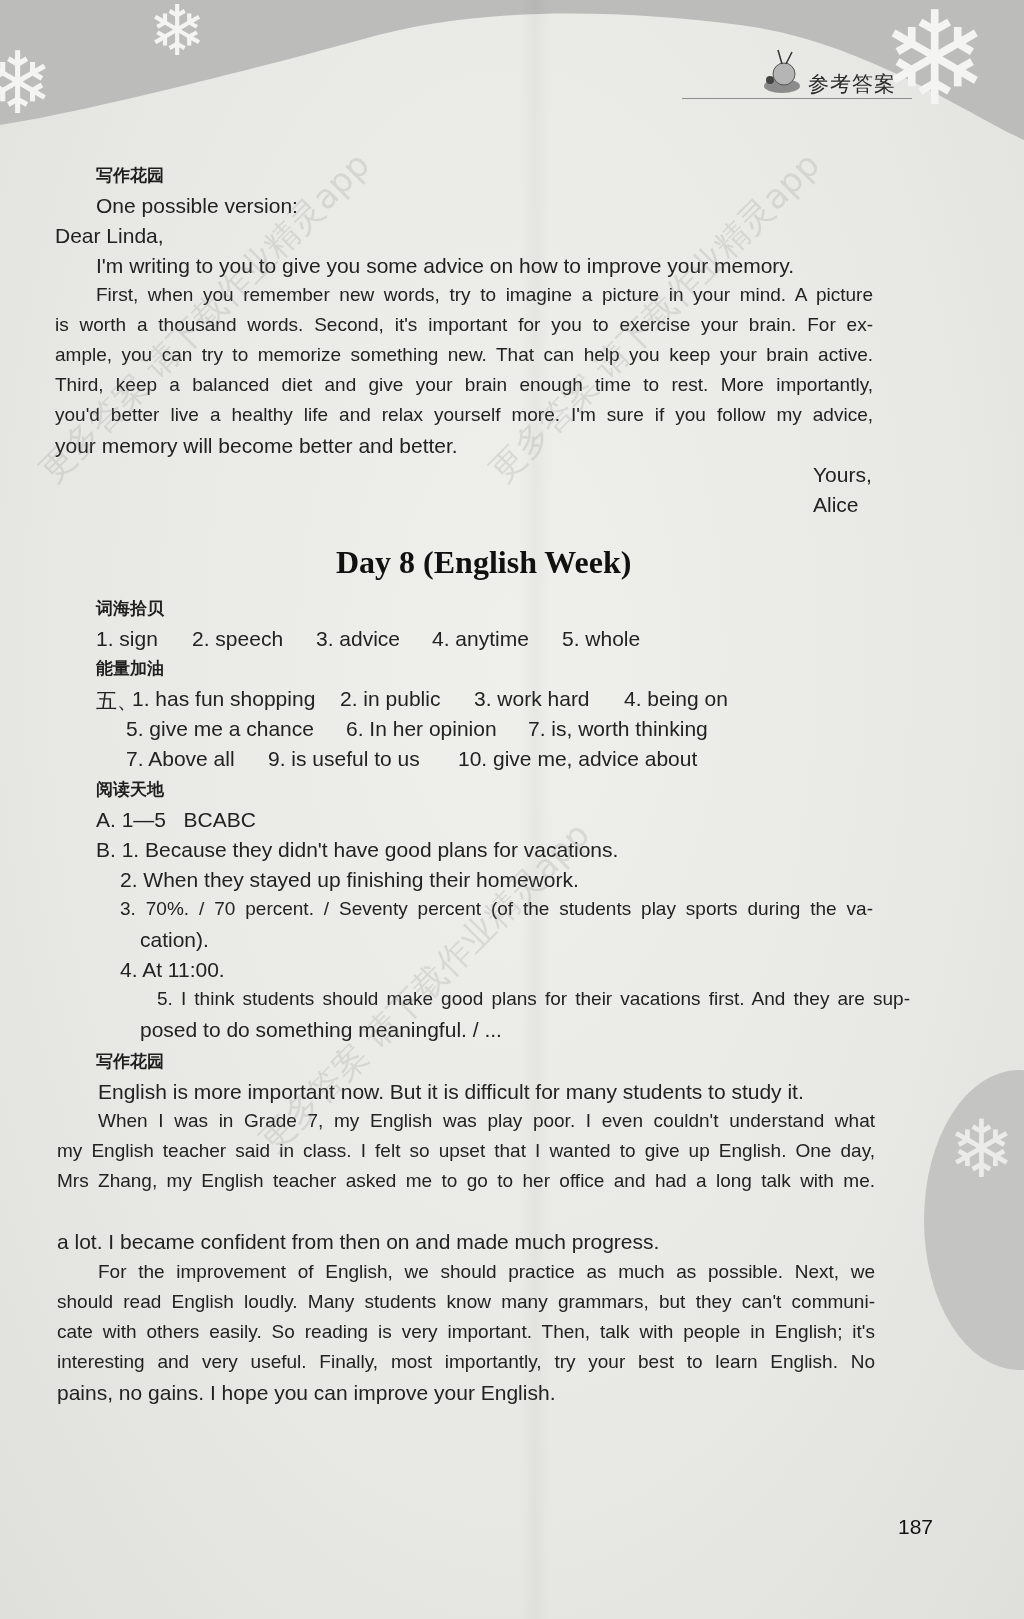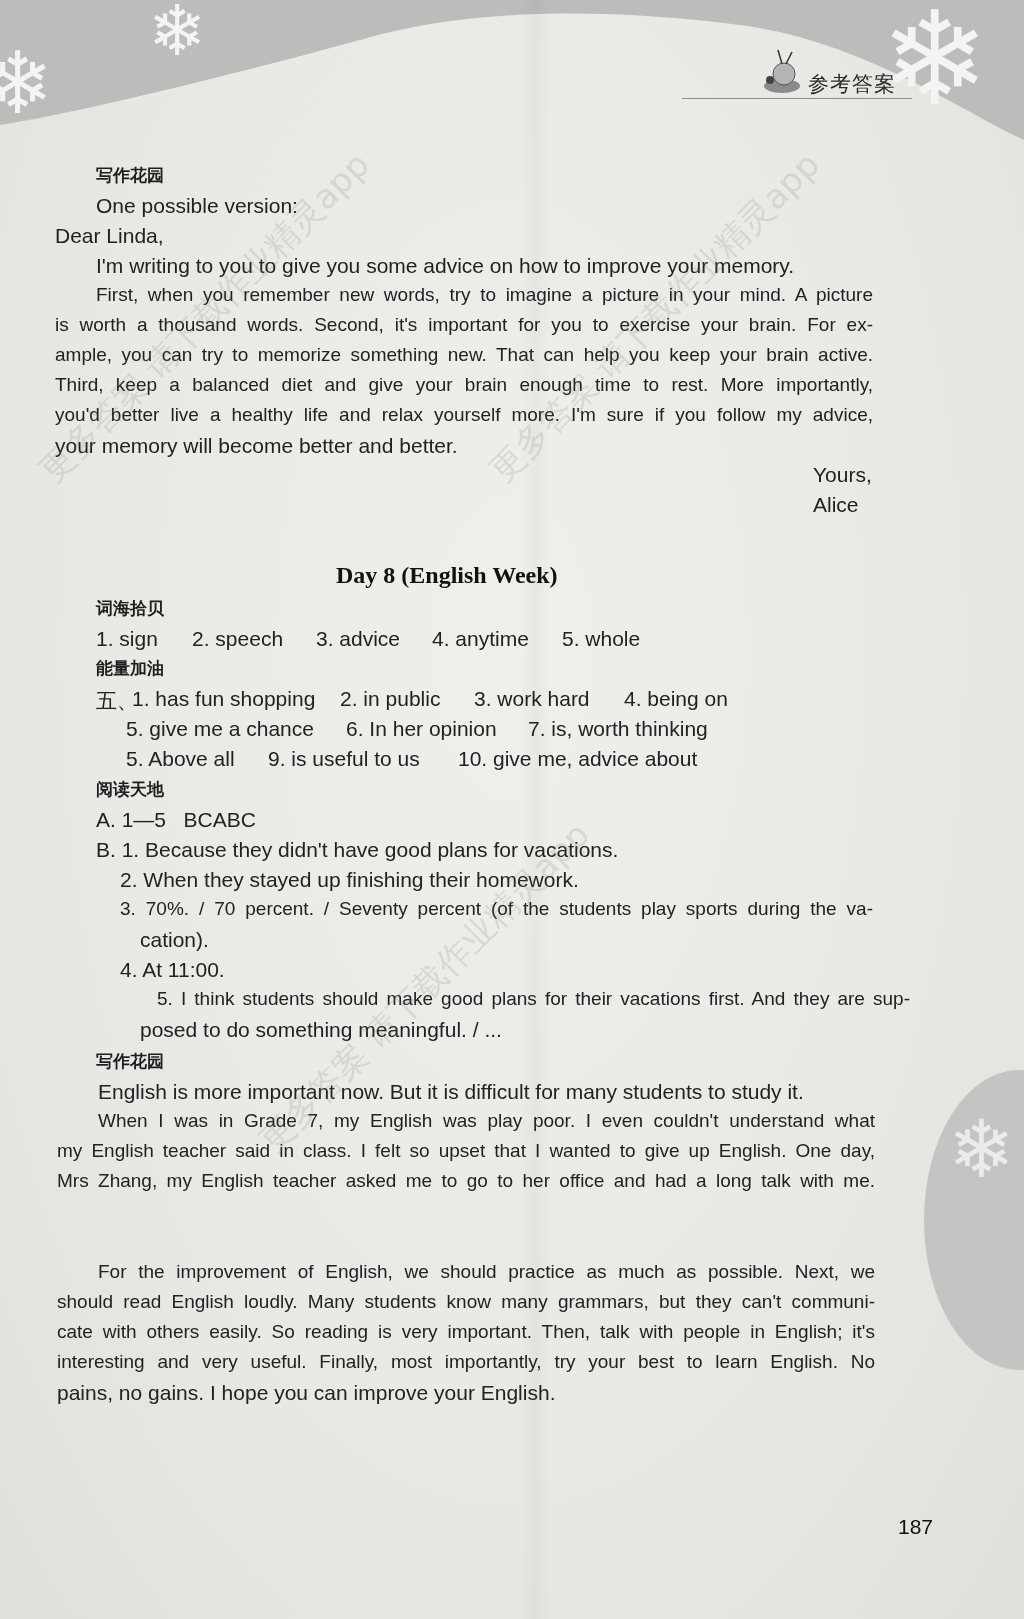--- a/index.html
+++ b/index.html
@@ -12,21 +12,21 @@
   .page { position: absolute; left: 0; top: 0; width: 1024px; height: 1619px; overflow: hidden;
     background: radial-gradient(ellipse at 50% 40%, #efefeb 0%, #e8e8e4 60%, #dfdfdb 100%); }
   .header-band { position: absolute; left: 0; top: 0; width: 1024px; height: 160px; }
   .right-blob { position: absolute; right: -90px; top: 1070px; width: 190px; height: 300px; border-radius: 50%; background: #c4c4c2; }
   .flake { position: absolute; color: #f4f4f2; font-family: "DejaVu Sans", sans-serif; line-height: 1; }
   .header-label { position: absolute; left: 808px; top: 70px; font-size: 21px; color: #2a2a2a; font-family: "DejaVu Sans", sans-serif; letter-spacing: 1px; }
   .header-rule { position: absolute; left: 682px; top: 98px; width: 230px; height: 1px; background: #8e8e8e; }
   .mascot { position: absolute; left: 760px; top: 46px; width: 46px; height: 50px; }
   .line { position: absolute; font-size: 21px; white-space: nowrap; font-family: "Liberation Sans", sans-serif; color: #222; }
   .heading-cn { position: absolute; font-size: 17px; font-weight: bold; font-family: "DejaVu Sans", sans-serif; color: #1e1e1e; }
-  .day-title { position: absolute; left: 336px; top: 544px; font-size: 24px; font-weight: bold; font-family: "Liberation Serif", serif; color: #111; margin-top: 18px; }
+  .day-title { position: absolute; left: 336px; top: 544px; font-size: 32px; font-weight: bold; font-family: "Liberation Serif", serif; color: #111; }
   .justify { position: absolute; font-size: 19px; font-family: "Liberation Sans", sans-serif; color: #222; text-align: justify; text-align-last: justify; white-space: nowrap; }
   .page-number { position: absolute; left: 898px; top: 1515px; font-size: 21px; font-family: "Liberation Sans", sans-serif; color: #111; }
   .watermark { position: absolute; font-size: 34px; color: rgba(120,120,120,0.18); transform: rotate(-45deg); transform-origin: left top; white-space: nowrap; font-family: "DejaVu Sans", sans-serif; pointer-events: none; }
   .crease { position: absolute; top: 0; width: 30px; height: 1619px; background: linear-gradient(90deg, rgba(0,0,0,0) 0%, rgba(0,0,0,0.03) 50%, rgba(0,0,0,0) 100%); }
 </style>
 </head>
 <body>
 
 <div class="page">
 
@@ -78,39 +78,40 @@
 
   <div class="heading-cn" style="left:96px;top:657px;">能量加油</div>
   <div class="line" style="left:96px;top:687px;font-family:'DejaVu Sans',sans-serif;">五、</div>
   <div class="line" style="left:132px;top:687px;">1. has fun shopping</div>
   <div class="line" style="left:340px;top:687px;">2. in public</div>
   <div class="line" style="left:474px;top:687px;">3. work hard</div>
   <div class="line" style="left:624px;top:687px;">4. being on</div>
   <div class="line" style="left:126px;top:717px;">5. give me a chance</div>
   <div class="line" style="left:346px;top:717px;">6. In her opinion</div>
   <div class="line" style="left:528px;top:717px;">7. is, worth thinking</div>
-  <div class="line" style="left:126px;top:747px;">5. Above all</div>
+  <div class="line" style="left:126px;top:747px;">7. Above all</div>
   <div class="line" style="left:268px;top:747px;">9. is useful to us</div>
   <div class="line" style="left:458px;top:747px;">10. give me, advice about</div>
 
   <div class="heading-cn" style="left:96px;top:778px;">阅读天地</div>
   <div class="line" style="left:96px;top:808px;white-space:pre;">A. 1—5   BCABC</div>
   <div class="line" style="left:96px;top:838px;">B. 1. Because they didn't have good plans for vacations.</div>
   <div class="line" style="left:120px;top:868px;">2. When they stayed up finishing their homework.</div>
   <div class="justify" style="left:120px;top:898px;width:753px;">3. 70%. / 70 percent. / Seventy percent (of the students play sports during the va-</div>
   <div class="line" style="left:140px;top:928px;">cation).</div>
   <div class="line" style="left:120px;top:958px;">4. At 11:00.</div>
   <div class="justify" style="left:120px;top:988px;width:753px;margin-left:37px;">5. I think students should make good plans for their vacations first. And they are sup-</div>
   <div class="line" style="left:140px;top:1018px;">posed to do something meaningful. / ...</div>
 
   <div class="heading-cn" style="left:96px;top:1050px;">写作花园</div>
   <div class="line" style="left:98px;top:1080px;">English is more important now. But it is difficult for many students to study it.</div>
   <div class="justify" style="left:98px;top:1110px;width:777px;">When I was in Grade 7, my English was play poor. I even couldn't understand what</div>
   <div class="justify" style="left:57px;top:1140px;width:818px;">my English teacher said in class. I felt so upset that I wanted to give up English. One day,</div>
   <div class="justify" style="left:57px;top:1170px;width:818px;">Mrs Zhang, my English teacher asked me to go to her office and had a long talk with me.</div>
+  <div class="line" style="left:57px;top:1230px;">a lot. I became confident from then on and made much progress.</div>
   <div class="justify" style="left:98px;top:1261px;width:777px;">For the improvement of English, we should practice as much as possible. Next, we</div>
   <div class="justify" style="left:57px;top:1291px;width:818px;">should read English loudly. Many students know many grammars, but they can't communi-</div>
   <div class="justify" style="left:57px;top:1321px;width:818px;">cate with others easily. So reading is very important. Then, talk with people in English; it's</div>
   <div class="justify" style="left:57px;top:1351px;width:818px;">interesting and very useful. Finally, most importantly, try your best to learn English. No</div>
   <div class="line" style="left:57px;top:1381px;">pains, no gains. I hope you can improve your English.</div>
 
   <div class="page-number">187</div>
 
   <div class="watermark" style="left:30px;top:460px;">更多答案 请下载作业精灵app</div>
   <div class="watermark" style="left:480px;top:460px;">更多答案 请下载作业精灵app</div>

